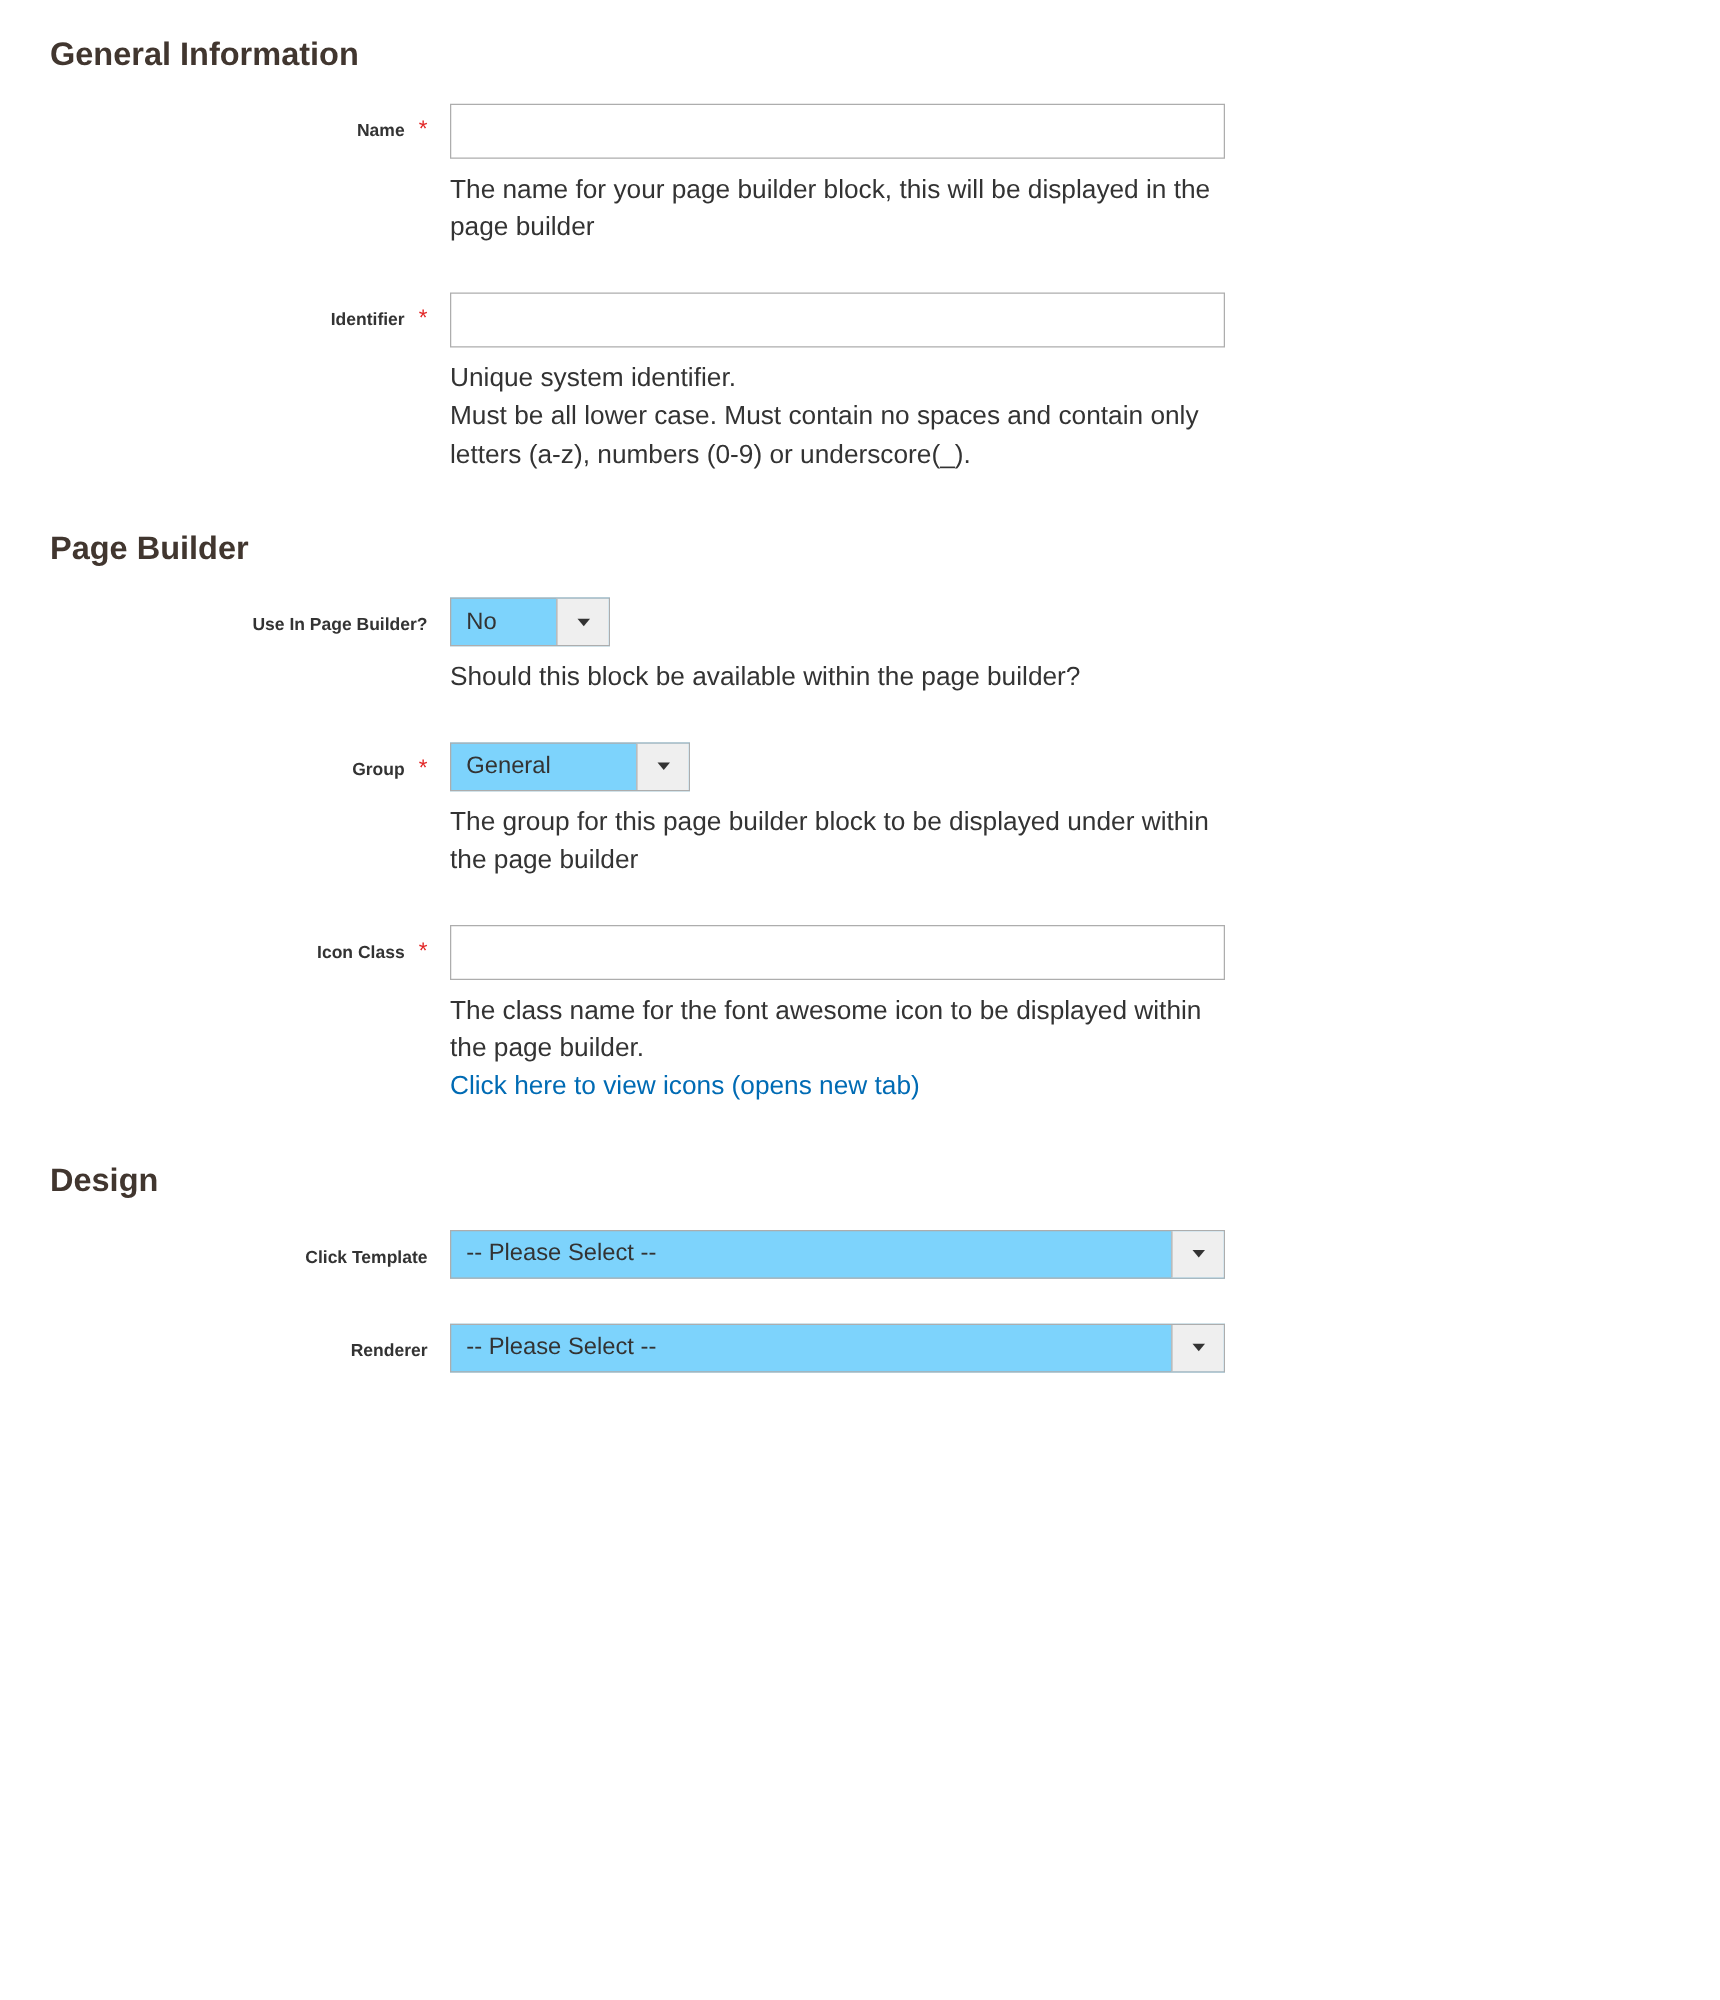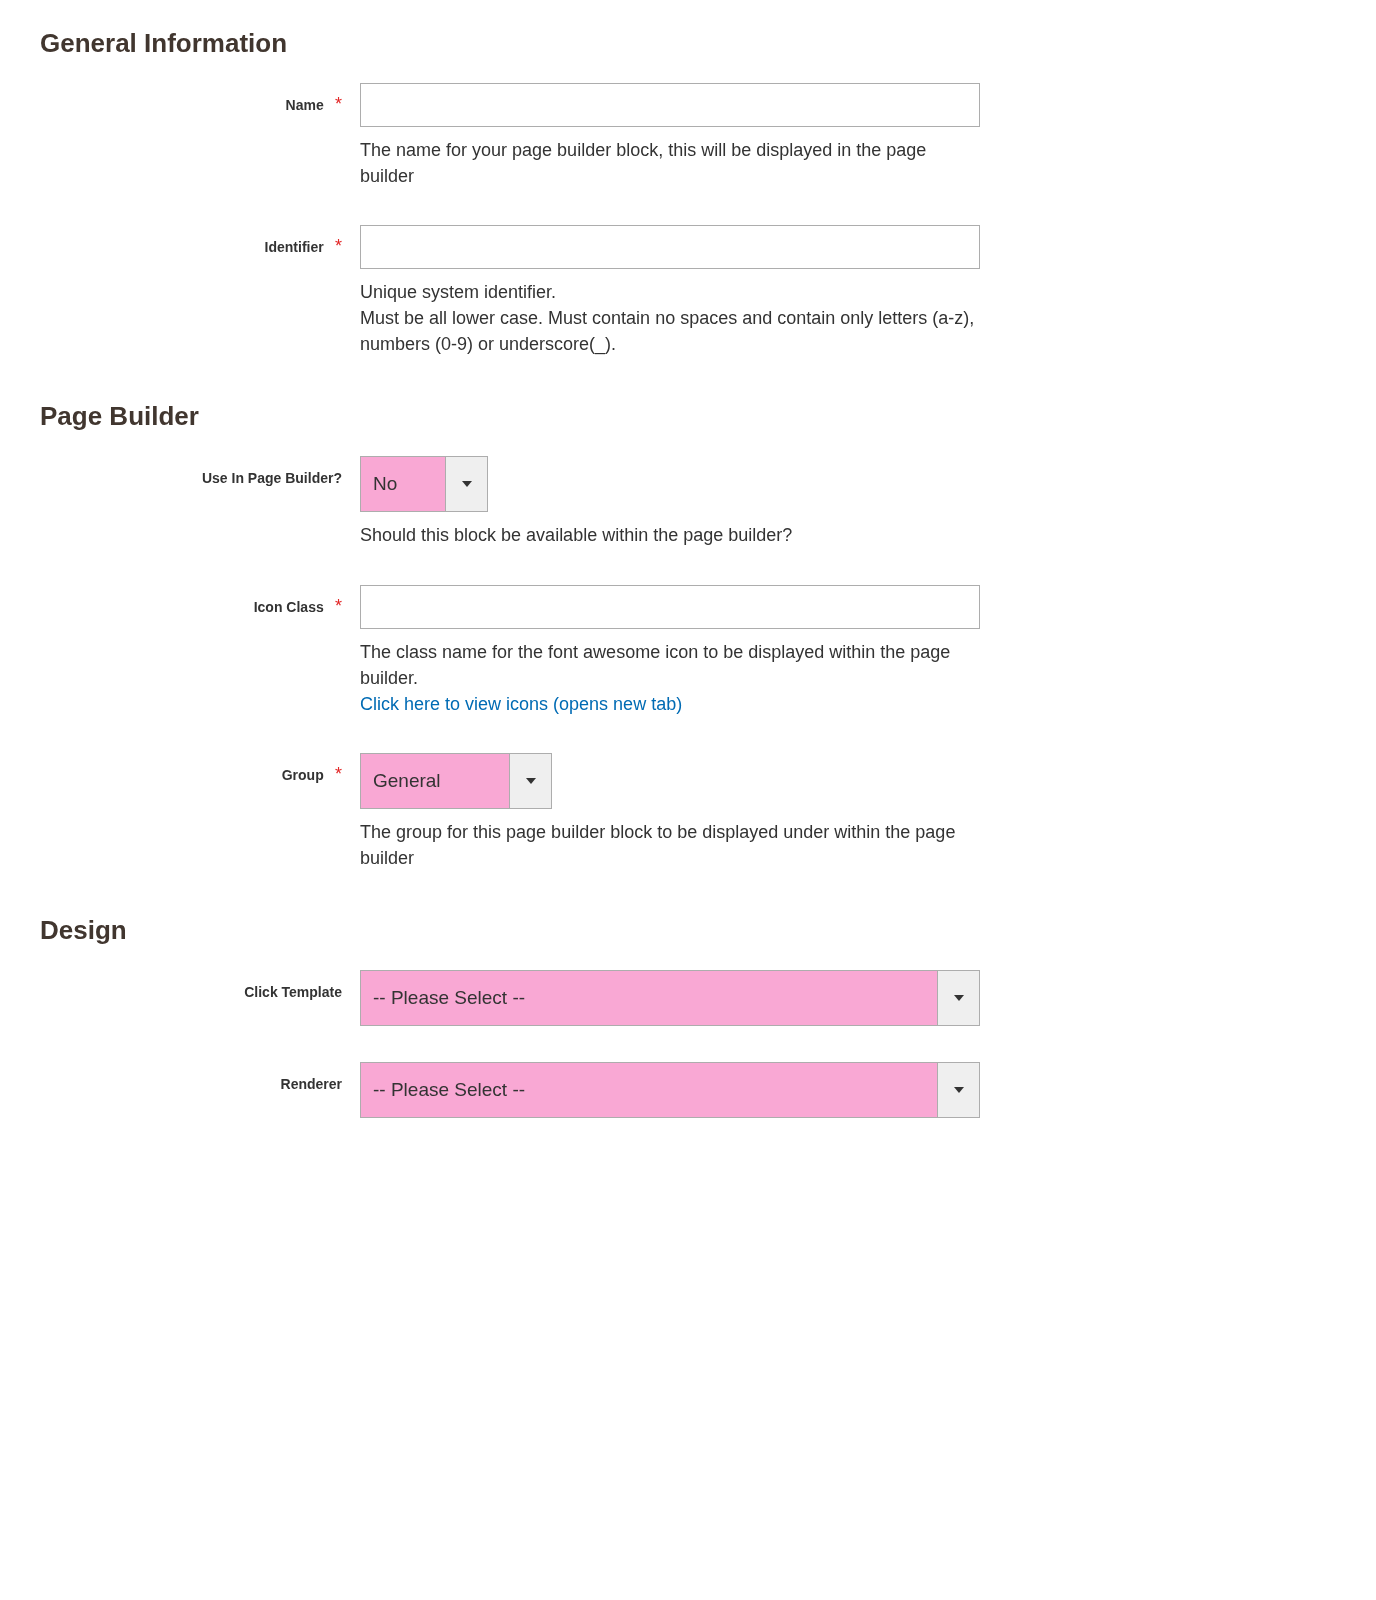--- a/index.html
+++ b/index.html
@@ -46,36 +46,36 @@
     }
     .text-input {
       width: 100%;
       height: 44px;
       border: 1px solid #adadad;
       background: #fff;
       padding: 0 10px;
       font-size: 18px;
     }
     .help-text {
-      font-size: 18px;
+      font-size: 21px;
       line-height: 1.45;
       color: #333;
       margin-top: 10px;
     }
     .help-link {
       color: #006bb4;
       text-decoration: none;
       cursor: pointer;
     }
     .select-wrap {
       display: inline-flex;
       align-items: stretch;
       border: 1px solid #adadad;
-      background: #f9a8d4;
-      height: 56px;
+      background: #7dd3fc;
+      height: 39px;
     }
     .select-wrap.small { width: 128px; }
     .select-wrap.medium { width: 192px; }
     .select-wrap.full { width: 100%; }
     .select-text {
       flex: 1;
       padding: 0 12px;
       font-size: 19px;
       display: flex;
       align-items: center;
@@ -148,50 +148,50 @@
             </span>
         </div>
         <div class="help-text">Should this block be available within the page builder?</div>
       </div>
     </div>
   </div>
 
   <div class="field-block">
     <div class="form-row">
       <div class="label-col">
+        <span class="field-label">Group</span>
+        <span class="required-mark">*</span>
+      </div>
+      <div class="input-col">
+        <div class="select-wrap medium">
+          <span class="select-text">General</span>
+          <span class="select-caret">
+              <span class="caret-down"></span>
+            </span>
+        </div>
+        <div class="help-text">The group for this page builder block to be displayed under within the page builder</div>
+      </div>
+    </div>
+  </div>
+
+  <div class="field-block">
+    <div class="form-row">
+      <div class="label-col">
         <span class="field-label">Icon Class</span>
         <span class="required-mark">*</span>
       </div>
       <div class="input-col">
         <input type="text" class="text-input" value="" style="">
         <div class="help-text">
           <span>The class name for the font awesome icon to be displayed within the page builder.</span><br>
           <a class="help-link">Click here to view icons (opens new tab)</a>
         </div>
       </div>
     </div>
   </div>
-
-  <div class="field-block">
-    <div class="form-row">
-      <div class="label-col">
-        <span class="field-label">Group</span>
-        <span class="required-mark">*</span>
-      </div>
-      <div class="input-col">
-        <div class="select-wrap medium">
-          <span class="select-text">General</span>
-          <span class="select-caret">
-              <span class="caret-down"></span>
-            </span>
-        </div>
-        <div class="help-text">The group for this page builder block to be displayed under within the page builder</div>
-      </div>
-    </div>
-  </div>
 </div>
 
 <div class="section-block">
   <h2 class="section-heading">Design</h2>
 
   <div class="field-block">
     <div class="form-row">
       <div class="label-col">
         <span class="field-label">Click Template</span>
       </div>

